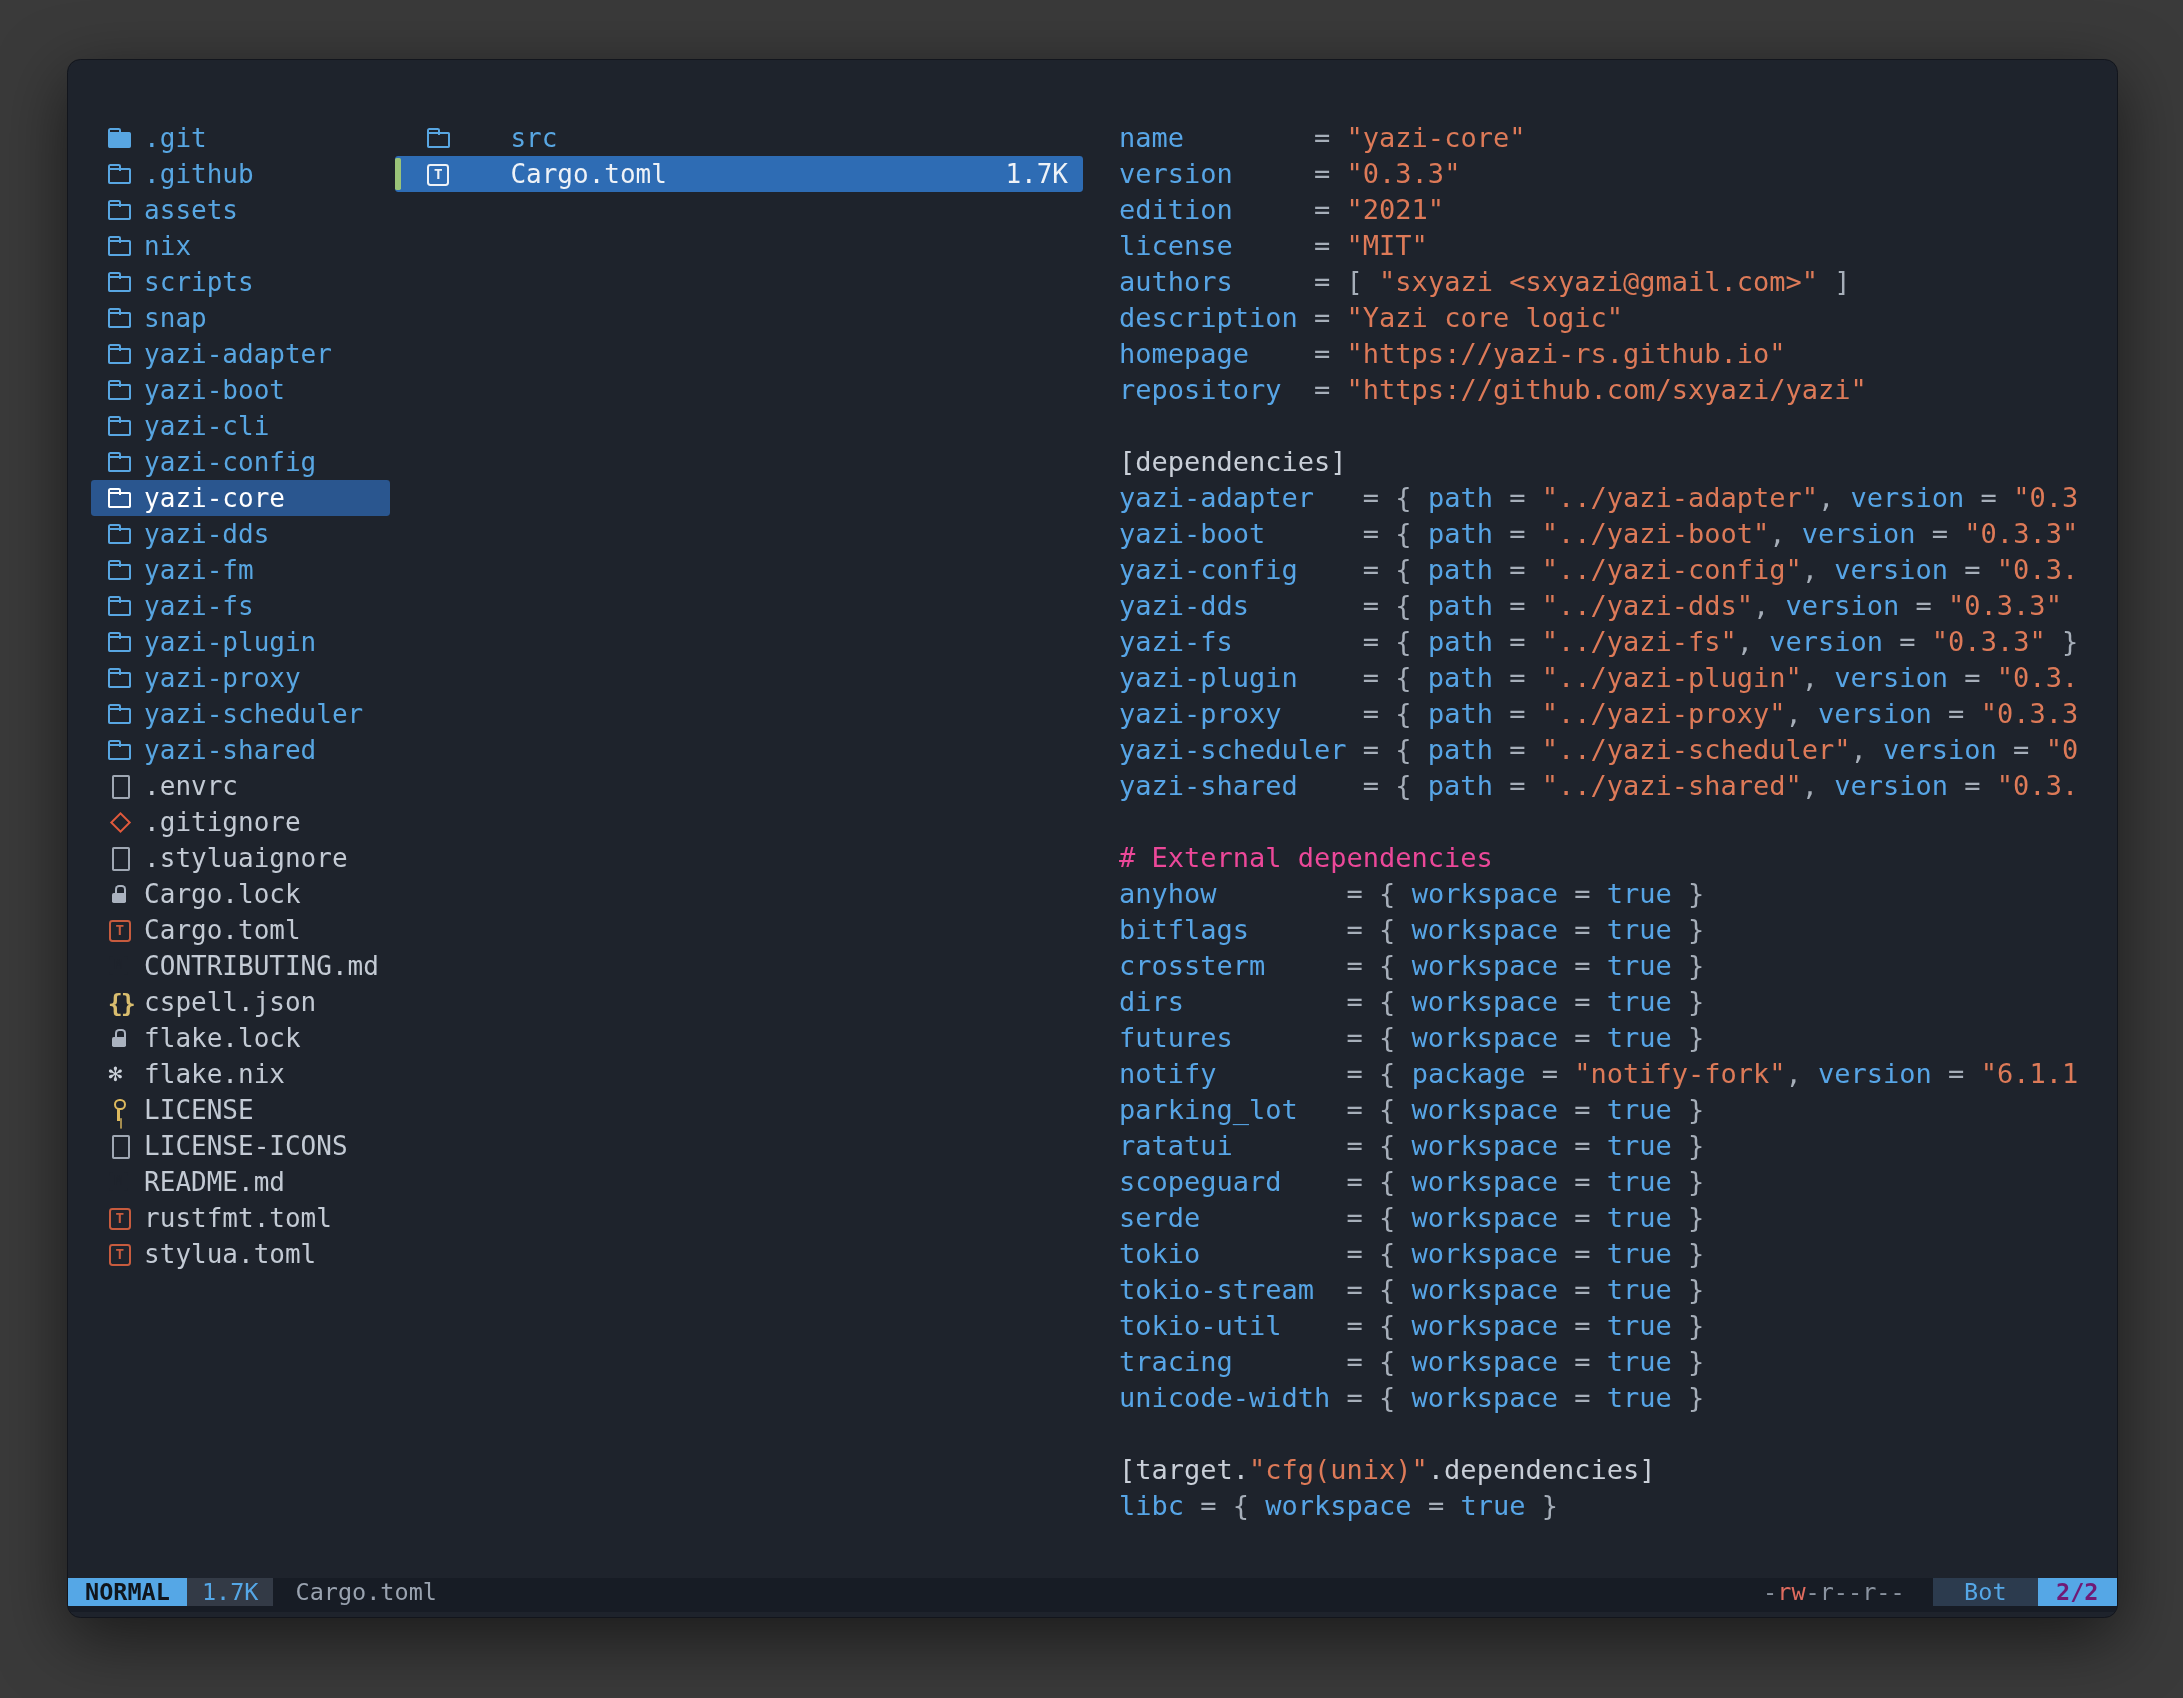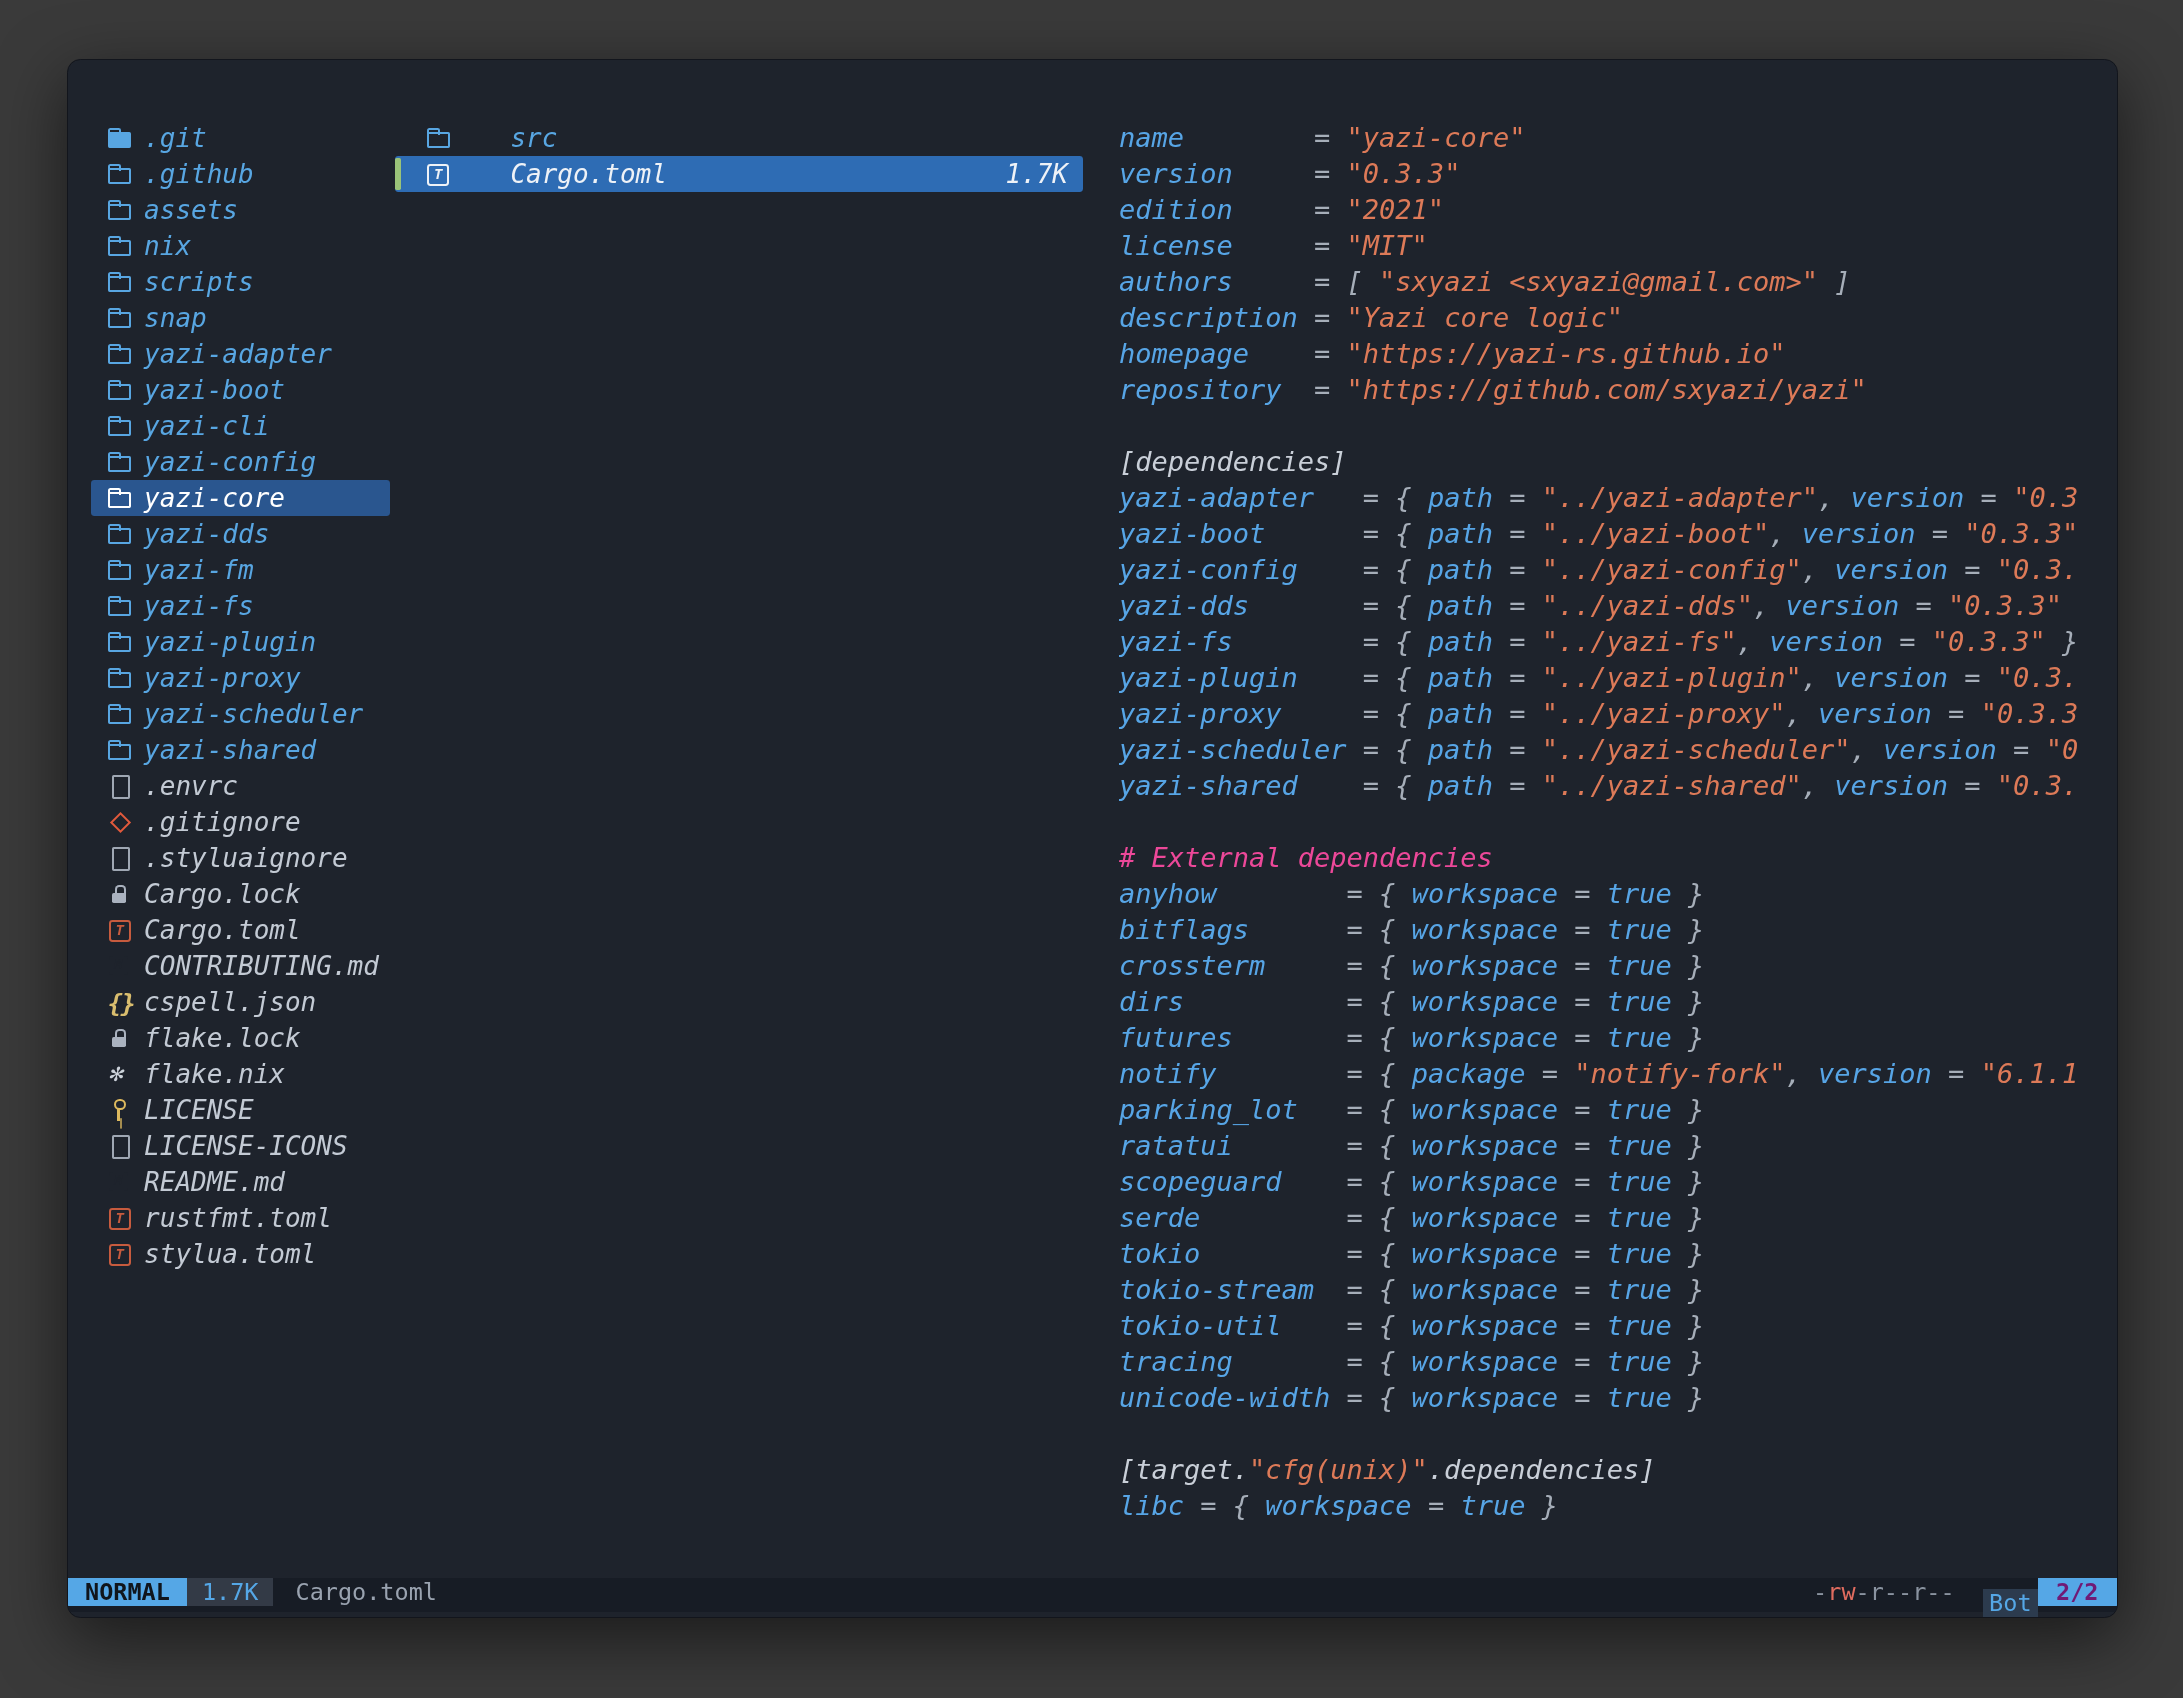--- a/index.html
+++ b/index.html
@@ -9,21 +9,21 @@
     position:relative;overflow:hidden;
     font-family:"DejaVu Sans Mono","Liberation Mono",monospace;
   }
   .window{
     position:absolute;left:67px;top:59px;width:2049px;height:1557px;
     background:#1e232c;border-radius:13.4px;overflow:hidden;
     box-shadow:0 20px 67px rgba(0,0,0,.55);
     border:0.8px solid #12151c;
   }
   
-  .pane{position:absolute;top:60px;font-style:italic;}
+  .pane{position:absolute;top:60px;}
   .pane-parent{left:22.7px;width:299px;}
   .pane-current{left:327px;width:688px;}
   .pane-preview{left:1051px;width:997px;height:1462px;overflow:hidden;}
 
   
   .row{
     position:relative;height:36px;display:flex;align-items:center;
     font-size:26px;border-radius:3.4px;padding-left:15px;
   }
   .pane-current .row{padding-left:29px;gap:48px;}
@@ -94,21 +94,21 @@
     position:absolute;left:0;right:0;bottom:5px;height:34px;
     display:flex;align-items:flex-start;background:#171c25;font-size:23.5px;
   }
   .statusbar > *{display:flex;align-items:center;}
   .sb-mode{background:#55a7e6;color:#10151c;font-weight:bold;padding:0 17px;}
   .sb-size{background:#333a46;color:#55a7e6;padding:0 15px;}
   .sb-name{color:#9aa3b0;margin-left:22px;}
   .sb-spacer{flex:1;}
   .sb-perms{color:#8a93a0;margin-right:28.5px;}
   .perm-hl{color:#e06c5f;}
-  .sb-pos{background:#2c3b4e;color:#55a7e6;padding:0 6px;margin-top:11px;}
+  .sb-pos{background:#2c3b4e;color:#55a7e6;padding:0 31px;}
   .sb-page{background:#55a7e6;color:#701a75;font-weight:bold;padding:0 18.5px;}
 </style>
 </head>
 <body>
 
 <div class="window">
 
   <div class="pane pane-parent">
       <div class="row dir">
         <span class="icon git-folder-icon"></span>

